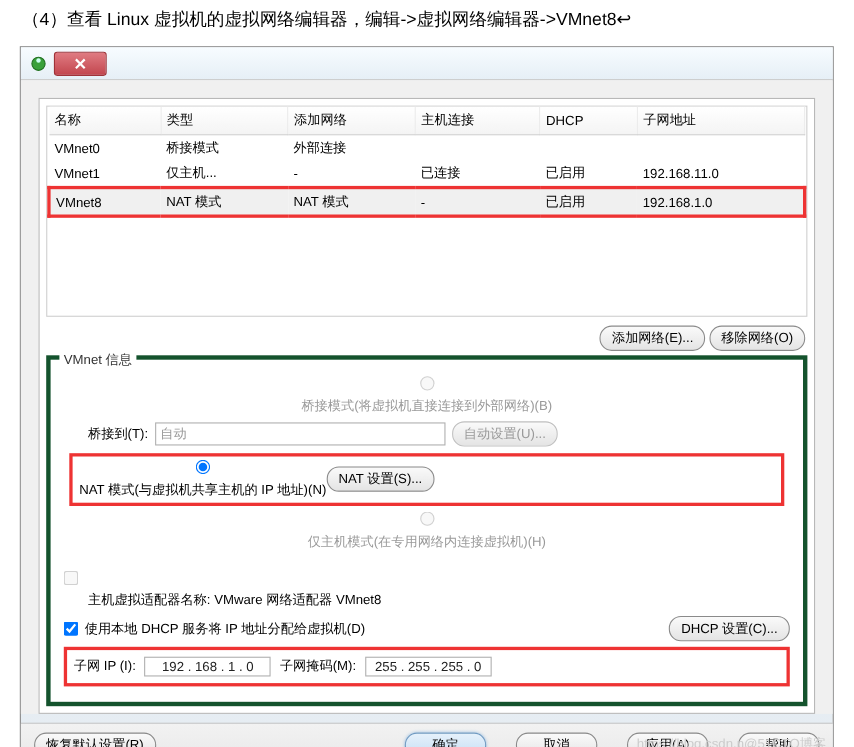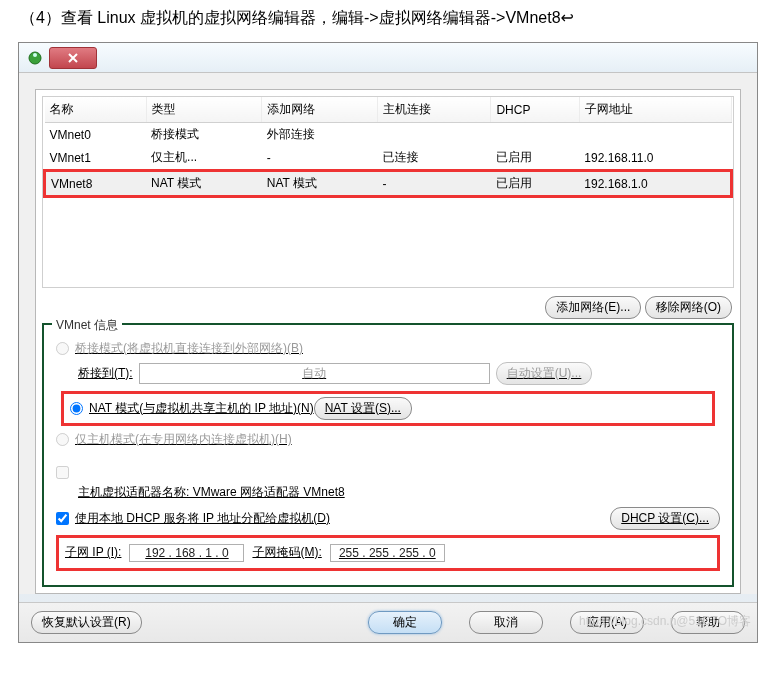--- a/index.html
+++ b/index.html
@@ -15,26 +15,26 @@
     .outer { border: 1px solid #b8b8b8; margin: 8px; padding: 6px; background: #fff; }
     table.net { width: 100%; border-collapse: collapse; font-size: 12px; }
     table.net th { text-align: left; border-bottom: 1px solid #d0d0d0; padding: 4px 5px; background: linear-gradient(#fff, #f4f4f4); border-right: 1px solid #ececec; font-weight: normal; }
     table.net td { padding: 3px 5px; }
     .row-sel td { background: #f0f0f0; }
     .table-wrap { border: 1px solid #cfcfcf; }
     .scroll-pad { height: 90px; }
     .row-btns { text-align: right; margin: 8px 2px 4px 2px; }
     .btn { display: inline-block; border: 1px solid #8a8a8a; background: linear-gradient(#fafafa, #e4e4e4); padding: 2px 10px; font-size: 12px; border-radius: 11px; min-width: 86px; text-align: center; }
     .btn.primary { background: linear-gradient(#e6f1fb, #c5dff5); border-color: #6f9ac2; box-shadow: 0 0 3px #8fb9e0; }
-    .fs { border: 2px solid #14532d; padding: 10px 12px 10px 12px; position: relative; text-decoration: underline; }
+    .fs { border: 4px solid #14532d; padding: 10px 12px 10px 12px; position: relative; }
     .fs .legend { position: absolute; top: -8px; left: 8px; background: #fff; padding: 0 4px; font-size: 12px; color: #333; }
-    .radio-row { display: flex; align-items: center; margin: 5px 0; gap: 6px; }
+    .radio-row { display: flex; align-items: center; margin: 5px 0; gap: 6px; flex-direction: column; }
     .radio-row.disabled { color: #9a9a9a; }
     .indent { margin-left: 22px; display: flex; align-items: center; gap: 6px; margin-bottom: 6px; }
-    .txt { border: 1px solid #b0b0b0; background: #fff; padding: 1px 4px; font-size: 12px; width: 351px; color: #999; text-align: center; }
+    .txt { border: 1px solid #b0b0b0; background: #fff; padding: 1px 4px; font-size: 12px; width: 264px; color: #999; }
     .txt.small { width: 115px; color: #222; text-align: center; }
     .cb-row { display: flex; align-items: center; gap: 6px; margin: 5px 0; }
     .right-btn { margin-left: auto; }
     .subtxt { margin-left: 22px; margin-bottom: 6px; }
     .iprow { display: flex; align-items: center; gap: 8px; margin: 4px 0; border: 3px solid #e33; padding: 6px 6px; }
     .bottom { display: flex; gap: 27px; padding: 8px 12px; align-items: center; background: linear-gradient(#f2f2f2, #e8e8e8); border-top: 1px solid #c8c8c8; }
     .spacer { flex: 1; }
     .btn.footer { min-width: 74px; }
     .watermark { position: absolute; right: 6px; bottom: 12px; color: #ccc; font-size: 12px; }
     input[type=radio], input[type=checkbox] { margin: 0; }

